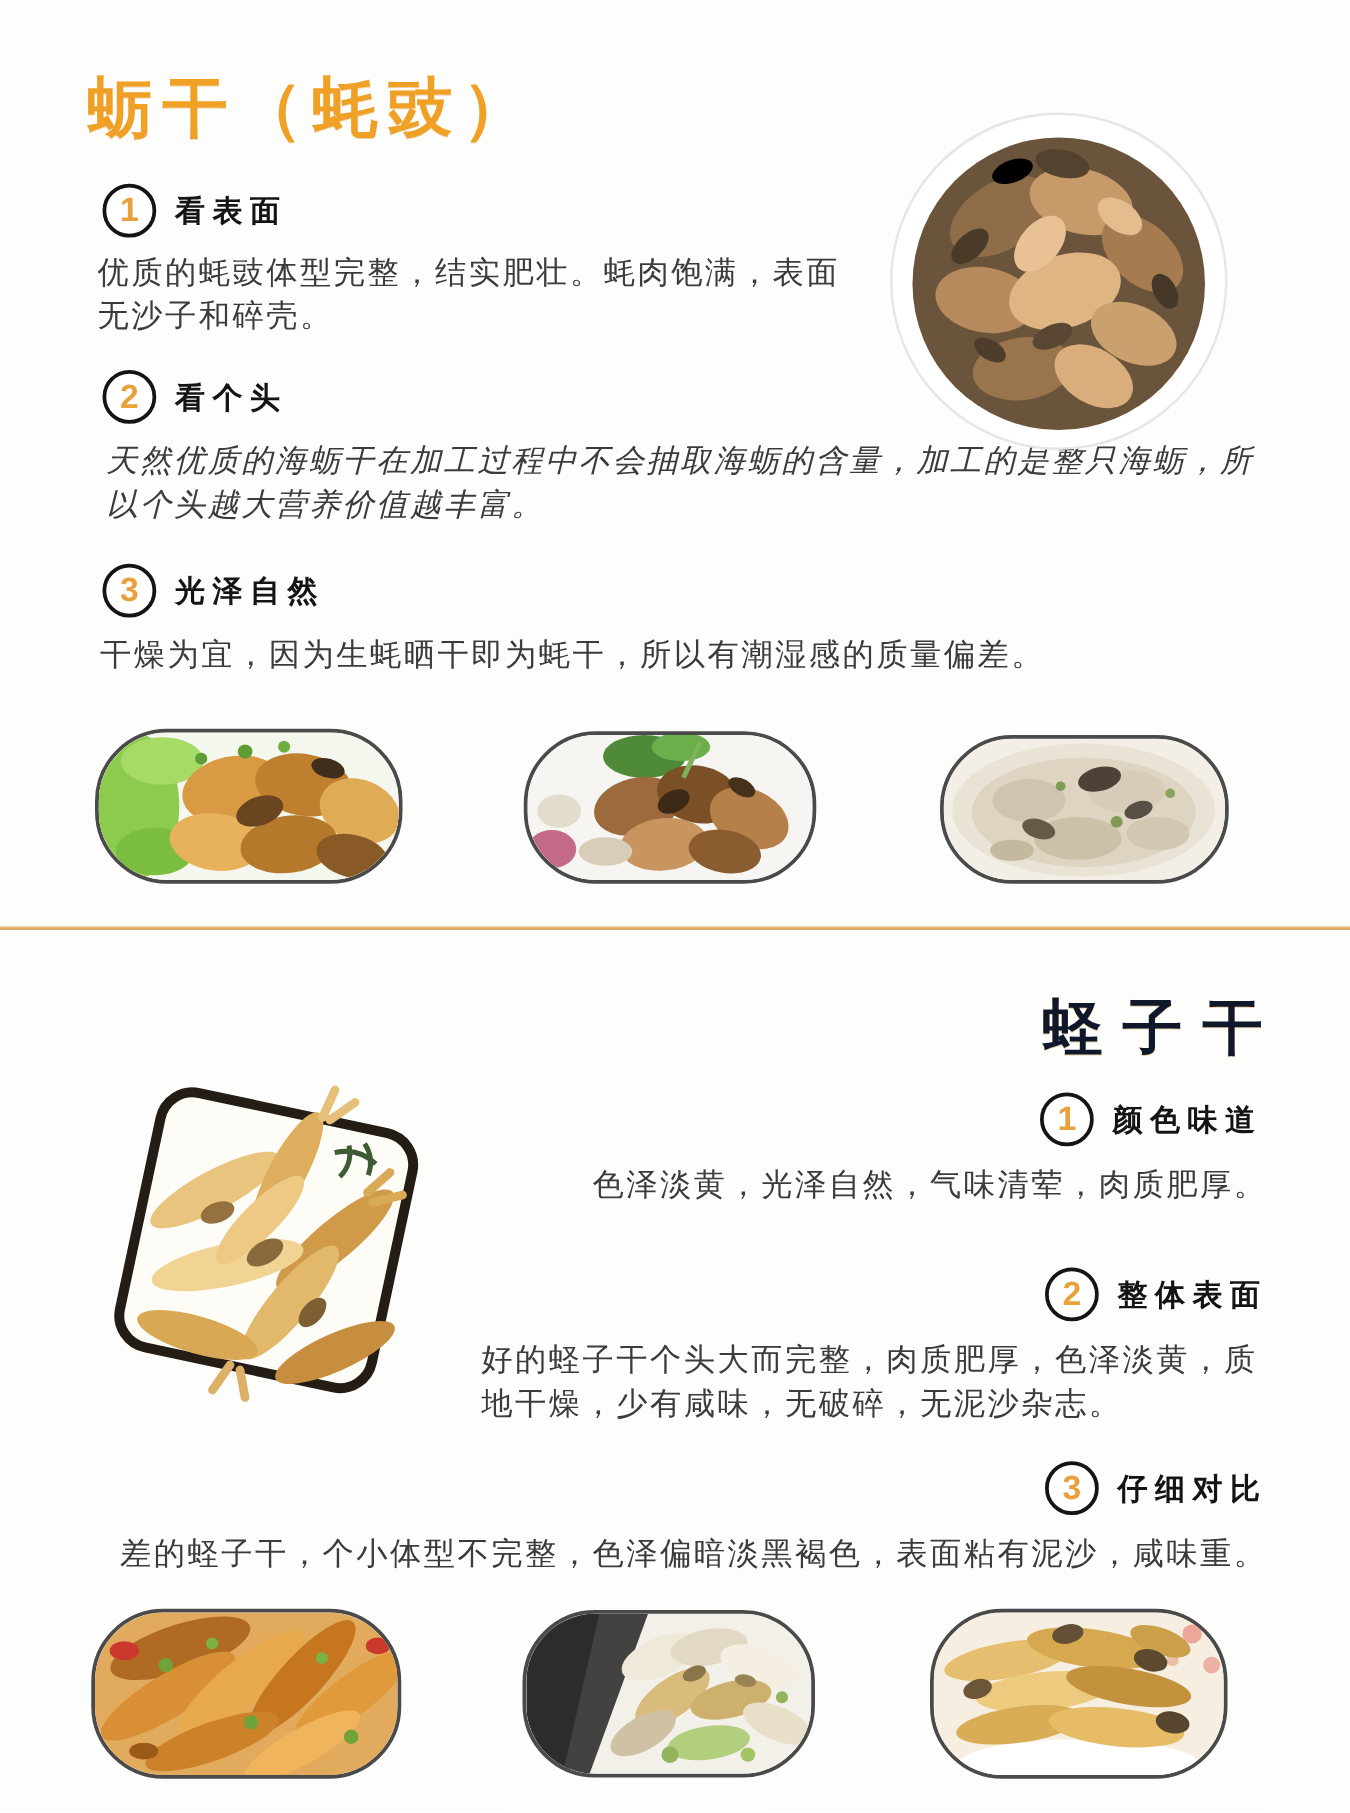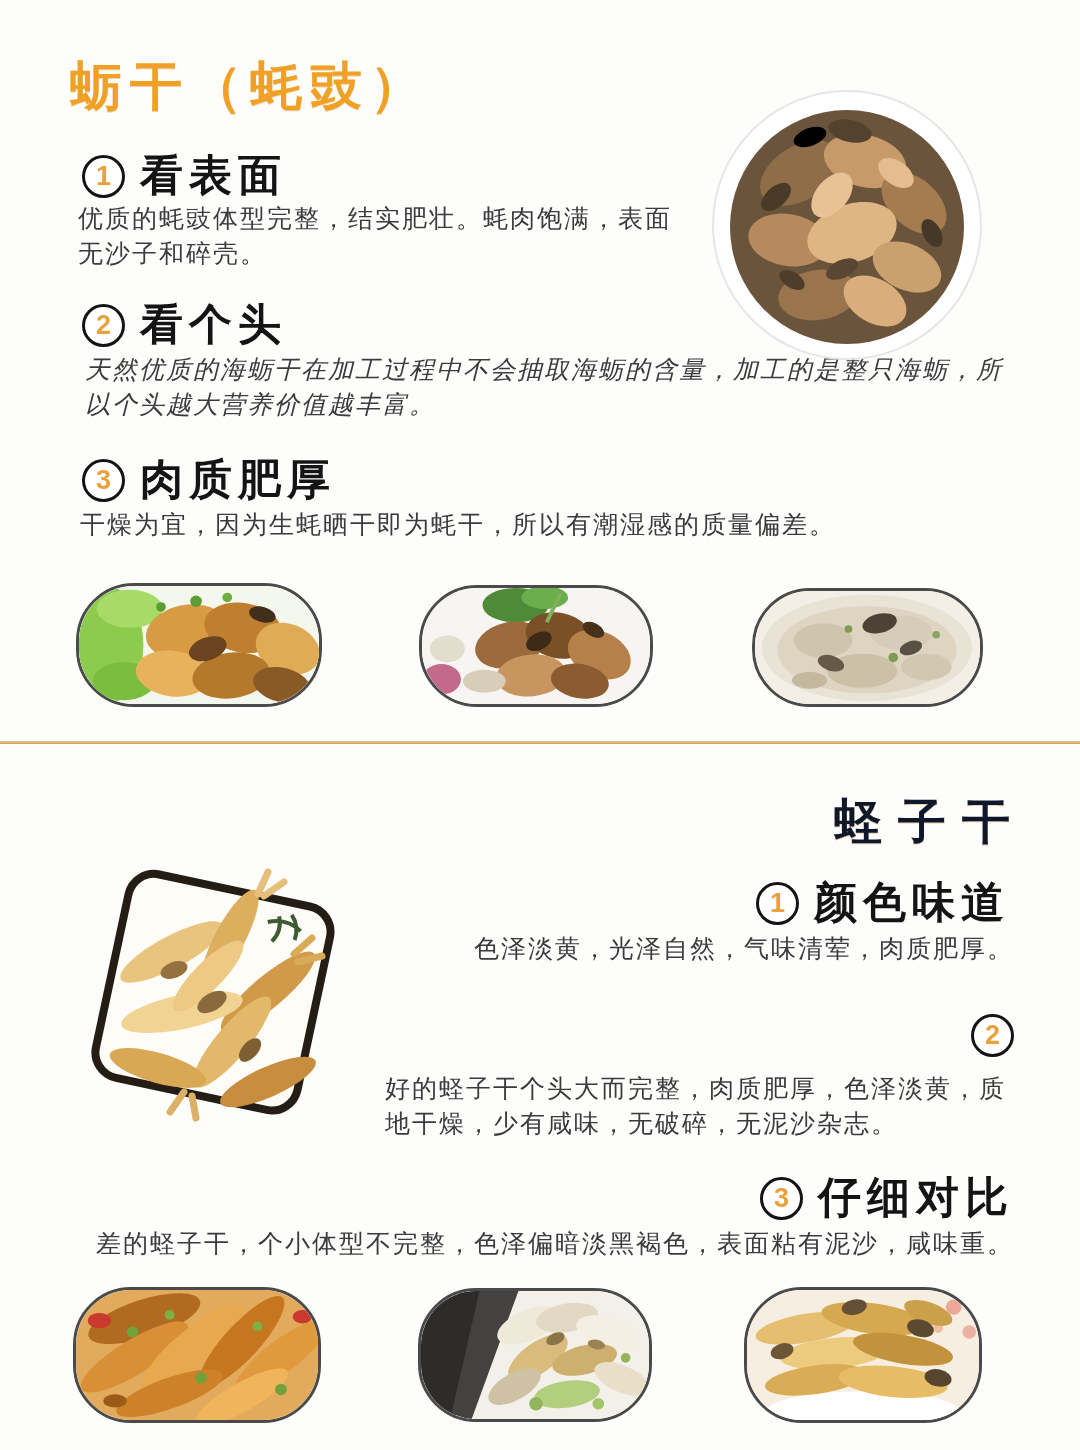--- a/index.html
+++ b/index.html
@@ -48,21 +48,21 @@
     display: flex;
     align-items: center;
     justify-content: center;
     font-size: 27px;
     font-weight: 700;
     color: #e8a13c;
     background: #ffffff;
     flex: 0 0 auto;
   }
   .point-label {
-    font-size: 43px;
+    font-size: 24px;
     font-weight: 800;
     color: #141414;
     letter-spacing: 6px;
   }
 
   
   .body-text {
     font-size: 25px;
     color: #3b3b3b;
     letter-spacing: 2px;
@@ -103,21 +103,21 @@
   <div class="abs body-text" style="left:78px; top:201px; width:610px;">优质的蚝豉体型完整，结实肥壮。蚝肉饱满，表面无沙子和碎壳。</div>
 
   <div class="abs point-head" style="left:82px; top:296px;">
     <div class="num-circle">2</div>
     <div class="point-label">看个头</div>
   </div>
   <div class="abs body-text" style="left:85px; top:352px; width:935px;font-style:italic;">天然优质的海蛎干在加工过程中不会抽取海蛎的含量，加工的是整只海蛎，所以个头越大营养价值越丰富。</div>
 
   <div class="abs point-head" style="left:82px; top:451px;">
     <div class="num-circle">3</div>
-    <div class="point-label">肉质肥厚</div>
+    <div class="point-label">光泽自然</div>
   </div>
   <div class="abs body-text" style="left:80px; top:507px; width:910px;">干燥为宜，因为生蚝晒干即为蚝干，所以有潮湿感的质量偏差。</div>
 
   <div class="abs photo" style="left:700px; top:75px; width:295px; height:290px;">
     <svg viewBox="0 0 295 290">
       <circle cx="147" cy="150" r="134" fill="#ffffff" stroke="#e6e6e6" stroke-width="2"></circle>
       <circle cx="147" cy="152" r="117" fill="#6b543c"></circle>
       <ellipse cx="100" cy="98" rx="44" ry="27" fill="#8f6d49" transform="rotate(-32 100 98)"></ellipse>
       <ellipse cx="165" cy="86" rx="42" ry="26" fill="#c79a6a" transform="rotate(14 165 86)"></ellipse>
       <ellipse cx="214" cy="128" rx="38" ry="24" fill="#a57c50" transform="rotate(42 214 128)"></ellipse>
@@ -225,20 +225,21 @@
   </div>
 
   <div class="abs point-head right" style="right:70px; top:874px;">
     <div class="num-circle">1</div>
     <div class="point-label">颜色味道</div>
   </div>
   <div class="abs body-text right-align" style="right:66px; top:931px; width:540px;">色泽淡黄，光泽自然，气味清荤，肉质肥厚。</div>
 
   <div class="abs point-head right" style="right:66px; top:1014px;">
     <div class="num-circle">2</div>
+    <div class="point-label">整体表面</div>
   </div>
   <div class="abs body-text" style="left:385px; top:1071px; width:640px;">好的蛏子干个头大而完整，肉质肥厚，色泽淡黄，质地干燥，少有咸味，无破碎，无泥沙杂志。</div>
 
   <div class="abs point-head right" style="right:66px; top:1169px;">
     <div class="num-circle">3</div>
     <div class="point-label">仔细对比</div>
   </div>
   <div class="abs body-text" style="left:96px; top:1226px; width:925px;">差的蛏子干，个小体型不完整，色泽偏暗淡黑褐色，表面粘有泥沙，咸味重。</div>
 
   <div class="abs capsule" style="left:73px; top:1287px; width:248px; height:136px;">

